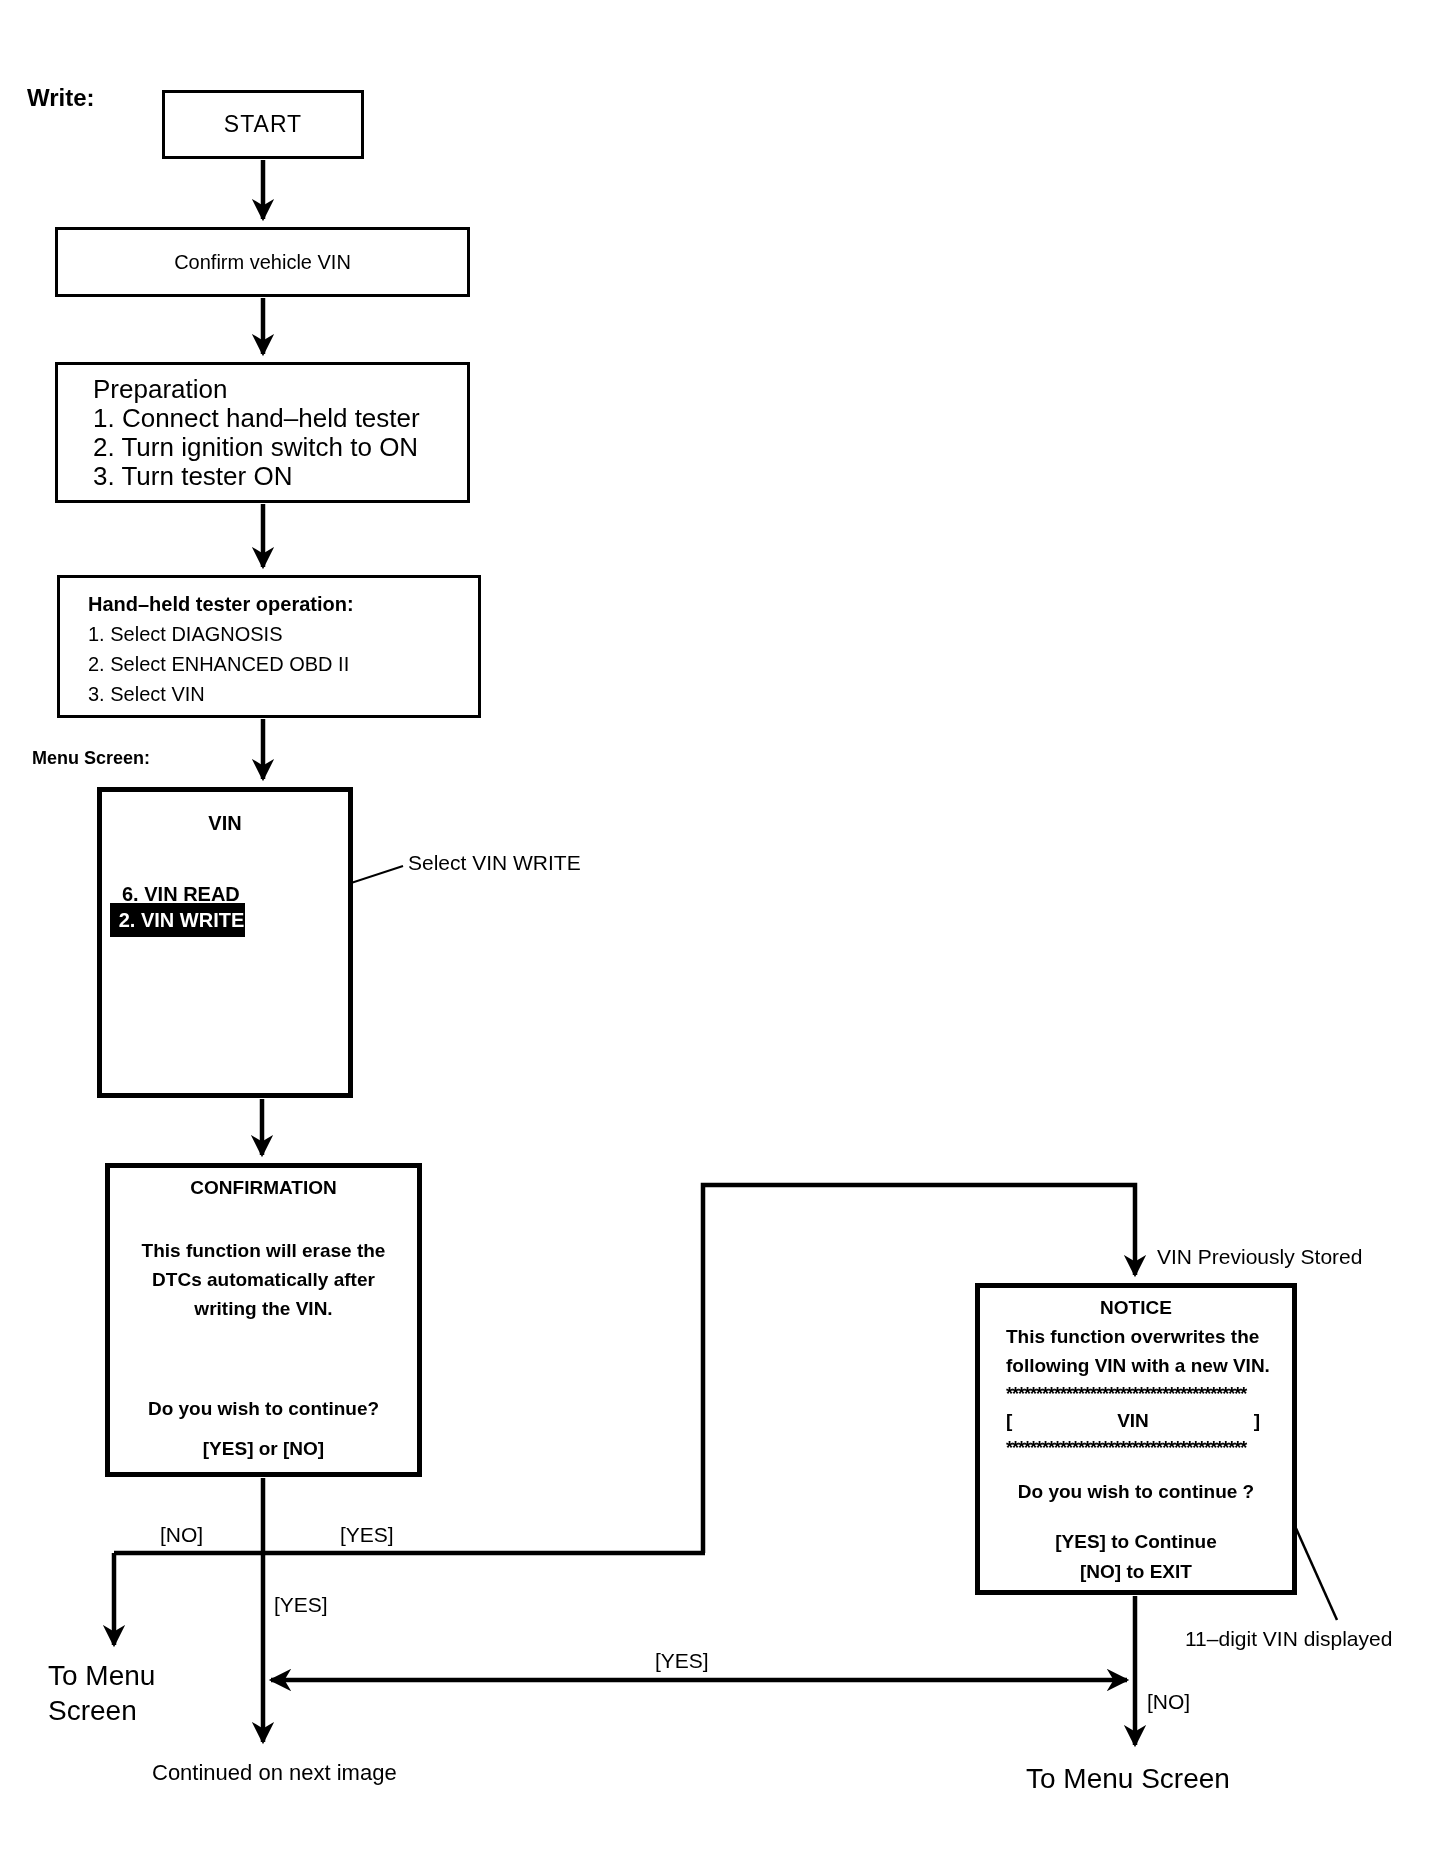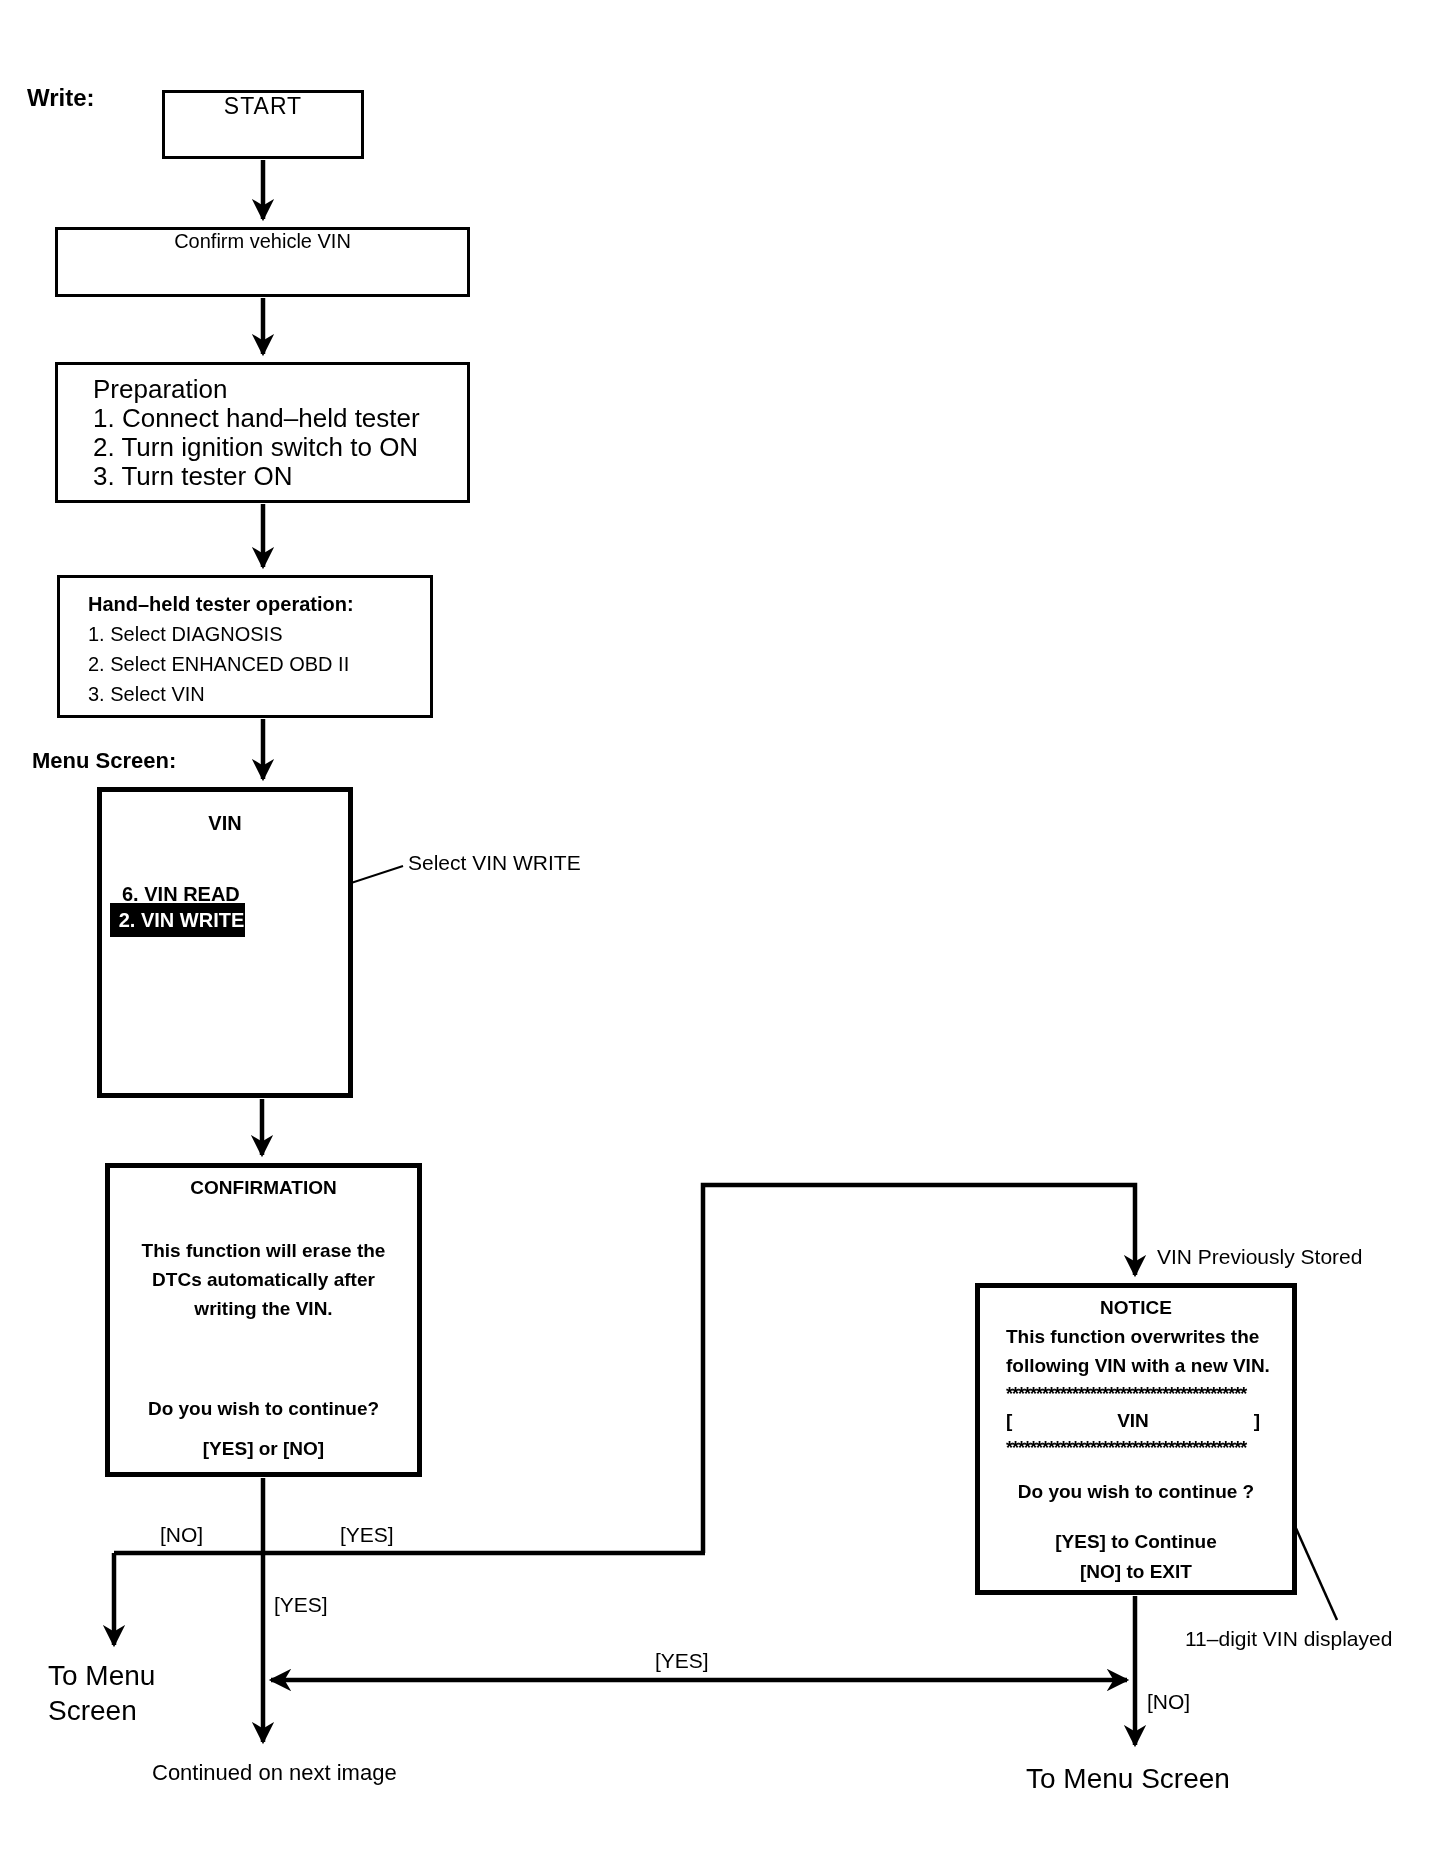--- a/index.html
+++ b/index.html
@@ -2,21 +2,21 @@
 <html><head>
 <meta charset="utf-8">
 <style>
   html,body{margin:0;padding:0;background:#fff;}
   #stage{
     position:relative;width:1456px;height:1852px;background:#ffffff;
     font-family:"Liberation Sans", sans-serif;color:#000;overflow:hidden;
   }
   .box{position:absolute;border:3px solid #000;background:#fff;box-sizing:border-box;}
   .box.thick{border-width:5px;}
-  .cflex{display:flex;justify-content:center;}
+  .cflex{display:flex;align-items:center;justify-content:center;}
   .t{position:absolute;white-space:nowrap;color:#000;}
   .b{font-weight:bold;}
   .line{position:absolute;left:0;width:100%;}
   .ctr{text-align:center;}
   .stars{overflow:hidden;letter-spacing:-1px;font-weight:bold;font-size:18px;}
   svg.wires{position:absolute;left:0;top:0;pointer-events:none;}
 </style>
 </head>
 <body>
 
@@ -44,38 +44,38 @@
       <line x1="1135" y1="1596" x2="1135" y2="1745" marker-end="url(#ahR)"></line>
       <line x1="271" y1="1680" x2="1127" y2="1680" marker-start="url(#ahL)" marker-end="url(#ahR)"></line>
     </g>
     <g stroke="#000" fill="none">
       <line x1="247" y1="917" x2="403" y2="866" stroke-width="2"></line>
       <line x1="1252" y1="1430" x2="1337" y2="1620" stroke-width="2.5"></line>
     </g>
   </svg>
 
   <div class="t b" style="left:27px;top:84px;font-size:24px;">Write:</div>
-  <div class="t b" style="left:32px;top:748px;font-size:22px;">Menu Screen:</div>
+  <div class="t b" style="left:32px;top:748px;font-size:18px;">Menu Screen:</div>
 
   <div class="box cflex" style="left:162px;top:90px;width:202px;height:69px;">
     <span style="font-size:23px;letter-spacing:1px;">START</span>
   </div>
 
   <div class="box cflex" style="left:55px;top:227px;width:415px;height:70px;">
     <span style="font-size:20px;">Confirm vehicle VIN</span>
   </div>
 
   <div class="box" style="left:55px;top:362px;width:415px;height:141px;font-size:26px;line-height:29px;padding:10px 0 0 35px;">
     <div>Preparation</div>
     <div>1. Connect hand–held tester</div>
     <div>2. Turn ignition switch to ON</div>
     <div>3. Turn tester ON</div>
   </div>
 
-  <div class="box" style="left:57px;top:575px;width:376px;height:143px;font-size:20px;line-height:30px;padding:11px 0 0 28px;">
+  <div class="box" style="left:57px;top:575px;width:424px;height:143px;font-size:20px;line-height:30px;padding:11px 0 0 28px;">
     <div class="b">Hand–held tester operation:</div>
     <div>1. Select DIAGNOSIS</div>
     <div>2. Select ENHANCED OBD II</div>
     <div>3. Select VIN</div>
   </div>
 
   <div class="box thick" style="left:97px;top:787px;width:256px;height:311px;">
     <div class="line ctr b" style="top:20px;font-size:20px;">VIN</div>
     <div class="t b" style="left:20px;top:91px;font-size:20px;">6. VIN READ</div>
     <div class="t" style="left:8px;top:111px;width:135px;height:34px;background:#000;display:flex;align-items:center;justify-content:center;">

